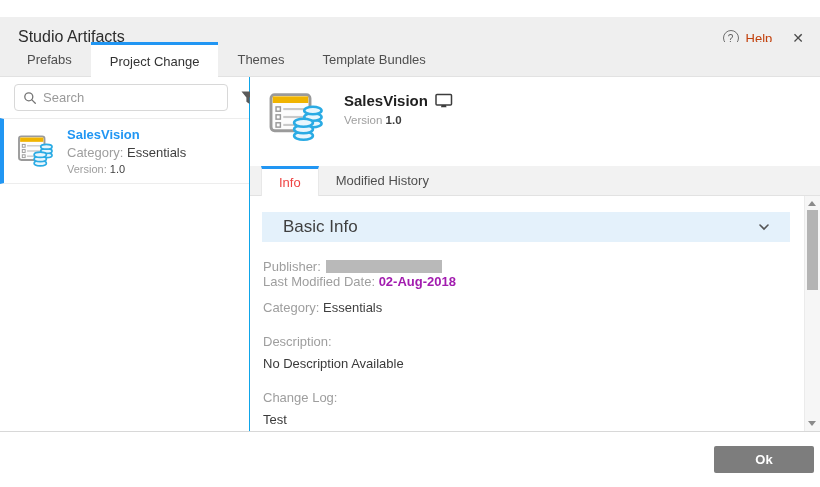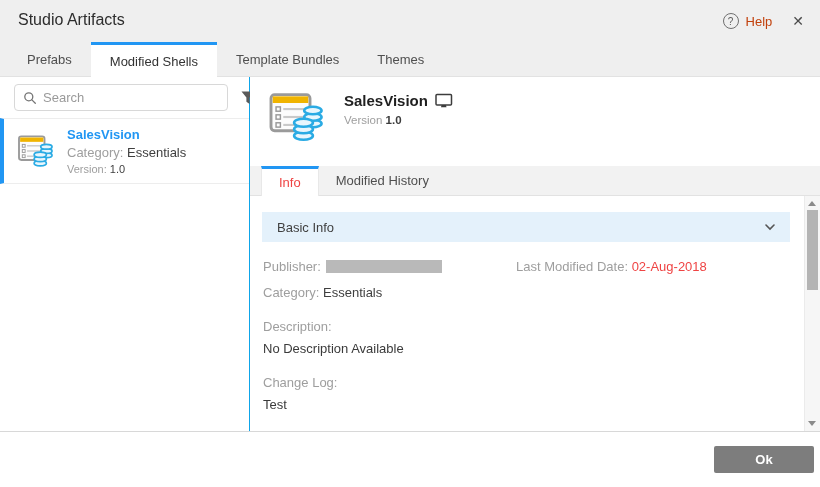--- a/index.html
+++ b/index.html
@@ -1,21 +1,21 @@
 <!DOCTYPE html>
 <html><head>
 <meta charset="utf-8">
 <style>
   * { margin:0; padding:0; box-sizing:border-box; }
   html,body { width:820px; height:487px; background:#fff; overflow:hidden;
               font-family:"Liberation Sans", sans-serif; }
   .window { position:relative; width:820px; height:487px; background:#fff; }
 
   
-  .win-header { position:absolute; top:0; left:0; right:0; height:42px; background:#efefef; }
+  .win-header { position:absolute; top:17px; left:0; right:0; height:42px; background:#efefef; }
   .win-title { position:absolute; left:18px; top:11px; font-size:16px; color:#2d2d2d; }
   .header-actions { position:absolute; right:16px; top:0; height:42px; display:flex; align-items:center; }
   .help-circle { width:16px; height:16px; border:1px solid #6f6f6f; border-radius:50%;
                  display:inline-flex; align-items:center; justify-content:center;
                  font-size:10px; color:#5c5c5c; cursor:pointer; }
   .help-label { font-size:13px; color:#c2410c; margin-left:7px; cursor:pointer; }
   .close-icon { margin-left:20px; font-size:14px; color:#4a4a4a; cursor:pointer; line-height:1; }
 
   
   .main-tabbar { position:absolute; top:42px; left:0; right:0; height:35px; background:#efefef;
@@ -58,29 +58,29 @@
   .artifact-version .ver-val { font-weight:bold; color:#3c3c3c; }
 
   .detail-tabbar { position:absolute; top:89px; left:0; right:0; height:30px; background:#f2f2f2;
                    border-bottom:1px solid #e2e2e2; display:flex; align-items:stretch; padding-left:11px; }
   .detail-tab { padding:0 17px; font-size:13px; color:#4f4f4f; display:flex; align-items:center; cursor:pointer; }
   .detail-tab.active { background:#fff; border-top:3px solid #2196f3; border-left:1px solid #e8e8e8;
                        border-right:1px solid #e8e8e8; margin-bottom:-1px; color:#ef4444; }
 
   .detail-content { position:absolute; top:119px; left:0; right:17px; bottom:0; overflow:hidden; }
   .basic-info { margin:16px 13px 0 12px; height:30px; background:#e4f1fb; display:flex;
-                align-items:center; justify-content:space-between; padding:0 15px;
-                font-size:13px; color:#3f3f3f; cursor:pointer; }
+                align-items:center; justify-content:space-between; padding:0 21px;
+                font-size:17px; color:#3f3f3f; cursor:pointer; }
 
   .fields { margin:17px 13px 0 13px; font-size:13px; line-height:15px; }
-  .field-row { display:flex; }
+  .field-row { display:flex;flex-direction:column; }
   .col-left { width:253px; flex:0 0 auto; }
   .redacted { display:inline-block; width:116px; height:13px; background:#b9b9b9;
               vertical-align:-2px; margin-left:5px; }
-  .date-val { font-weight:normal; color:#ef4444; }
+  .date-val { font-weight:bold; color:#a21caf; }
   .mt-cat { margin-top:11px; }
   .mt-label { margin-top:19px; }
   .mt-value { margin-top:7px; color:#3a3a3a; }
   .mt-tags { margin-top:17px; }
 
   
   .scrollbar { position:absolute; top:119px; bottom:0; right:0; width:16px; background:#f6f6f6;
                border-left:1px solid #ebebeb; }
   .sb-up { position:absolute; top:5px; left:3px; width:0; height:0;
            border-left:4.5px solid transparent; border-right:4.5px solid transparent;
@@ -106,23 +106,23 @@
     <div class="win-title">Studio Artifacts</div>
     <div class="header-actions">
       <span class="help-circle">?</span>
       <span class="help-label">Help</span>
       <span class="close-icon">✕</span>
     </div>
   </div>
 
   <div class="main-tabbar">
     <div class="main-tab">Prefabs</div>
-    <div class="main-tab active">Modified Shells</div>
+    <div class="main-tab active">Project Change</div>
+    <div class="main-tab">Themes</div>
     <div class="main-tab">Template Bundles</div>
-    <div class="main-tab">Themes</div>
   </div>
 
   <div class="app-body">
 
     <div class="sidebar">
       <div class="search-row">
         <div class="search-box">
           <span style="display:flex;">
             <svg width="14" height="14" viewBox="0 0 14 14">
               <circle cx="5.8" cy="5.8" r="4" fill="none" stroke="#757575" stroke-width="1.3"></circle>

